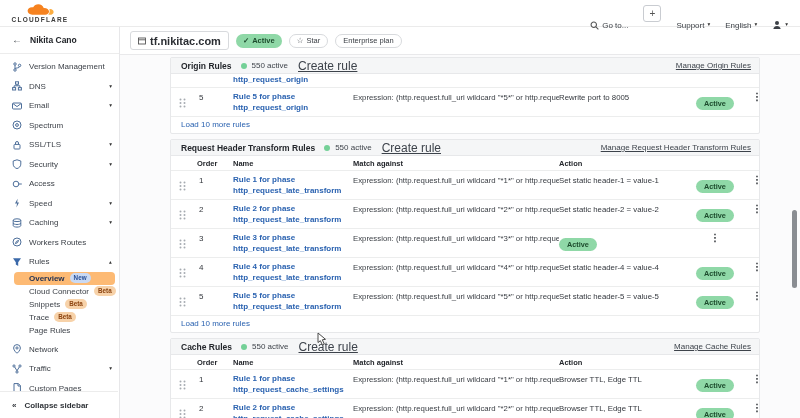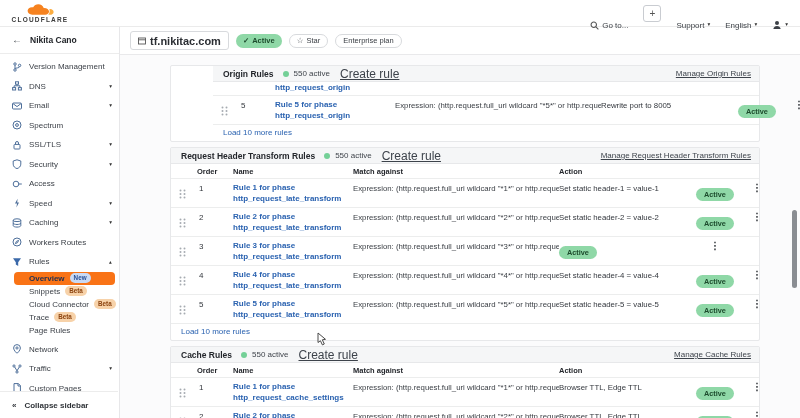--- a/index.html
+++ b/index.html
@@ -25,33 +25,33 @@
 
   
   #sidebar{position:absolute;top:27px;left:0;width:120px;bottom:0;background:#fff;border-right:1px solid #e7e7e9;box-sizing:border-box;z-index:5;}
   .acct{height:26px;border-bottom:1px solid #ececec;display:flex;align-items:center;gap:8px;padding-left:12px;font-size:8.5px;font-weight:bold;color:#23262b;}
   .back{font-size:10px;color:#4a4f55;line-height:1;}
   .navlist{padding-top:3px;}
   .sitem{height:19.5px;display:flex;align-items:center;padding:0 7px 0 12px;font-size:8px;color:#3a3f46;box-sizing:border-box;}
   .sicon{width:17px;display:flex;align-items:center;flex:none;}
   .slabel{flex:1;white-space:nowrap;overflow:hidden;}
   .subitem{height:13px;display:flex;align-items:center;padding-left:29px;font-size:8px;color:#3a3f46;box-sizing:border-box;}
-  .subitem.selected{background:#f97316;border-radius:4px;margin:0 4px 0 14px;padding-left:15px;font-weight:bold;color:#1e2f52;}
+  .subitem.selected{background:#fdba74;border-radius:4px;margin:0 4px 0 14px;padding-left:15px;font-weight:bold;color:#1e2f52;}
   .badge{border-radius:6px;font-size:6.3px;font-weight:bold;padding:1.5px 4px;line-height:1;margin-left:5px;}
   .badge.new{background:#c9d9f3;color:#274f97;}
   .badge.beta{background:#f7d2a9;color:#8c4410;}
   .collapse{position:absolute;bottom:0;left:0;right:1px;height:26px;border-top:1px solid #ececec;display:flex;align-items:center;gap:8px;padding-left:12px;font-size:8px;font-weight:bold;color:#2f3338;background:#fff;}
   .si{stroke:#4e6f9a;fill:none;stroke-width:1;}
 
   
   #main{position:absolute;top:55px;left:120px;right:0;bottom:0;background:#fbfbfc;overflow:hidden;}
   .card{margin-left:50px;width:590px;background:#fff;border:1px solid #e7e8ea;border-radius:2px;box-sizing:border-box;}
   .card.first{margin-top:2px;}
   .card{margin-top:5px;}
-  .card.first{margin-top:10px;padding-left:42px;}
+  .card.first{margin-top:2px;}
   .sechdr{height:16px;background:#f5f6f7;border-bottom:1px solid #e7e8ea;display:flex;align-items:center;padding:0 8px 0 10px;gap:5px;box-sizing:border-box;}
   .sectitle{font-size:8.5px;font-weight:bold;color:#24272c;white-space:nowrap;}
   .dot{width:6px;height:6px;border-radius:50%;background:#74d097;margin-left:4px;flex:none;}
   .seccount{font-size:8px;color:#40454c;white-space:nowrap;}
   .seclink{font-size:12px;color:#3d434b;text-decoration:underline;margin-left:5px;white-space:nowrap;}
   .spacer{flex:1;}
   .managelink{font-size:8px;color:#3d434b;text-decoration:underline;white-space:nowrap;}
 
   .grid{display:grid;grid-template-columns:26px 36px 120px 206px 137px 42px auto;align-items:start;}
   .colhdr{padding:3px 0 2px;font-size:7.5px;font-weight:bold;color:#24272c;}
@@ -263,25 +263,25 @@
           </span>
         <span class="slabel">Rules</span>
         <span class="caret up">▾</span>
       </div>
 
       <div class="subitem selected">
         <span>Overview</span>
         <span class="badge new">New</span>
       </div>
       <div class="subitem">
+        <span>Cloud Connector</span>
+        <span class="badge beta">Beta</span>
+      </div>
+      <div class="subitem">
         <span>Snippets</span>
-        <span class="badge beta">Beta</span>
-      </div>
-      <div class="subitem">
-        <span>Cloud Connector</span>
         <span class="badge beta">Beta</span>
       </div>
       <div class="subitem">
         <span>Trace</span>
         <span class="badge beta">Beta</span>
       </div>
       <div class="subitem">
         <span>Page Rules</span>
       </div>
 

